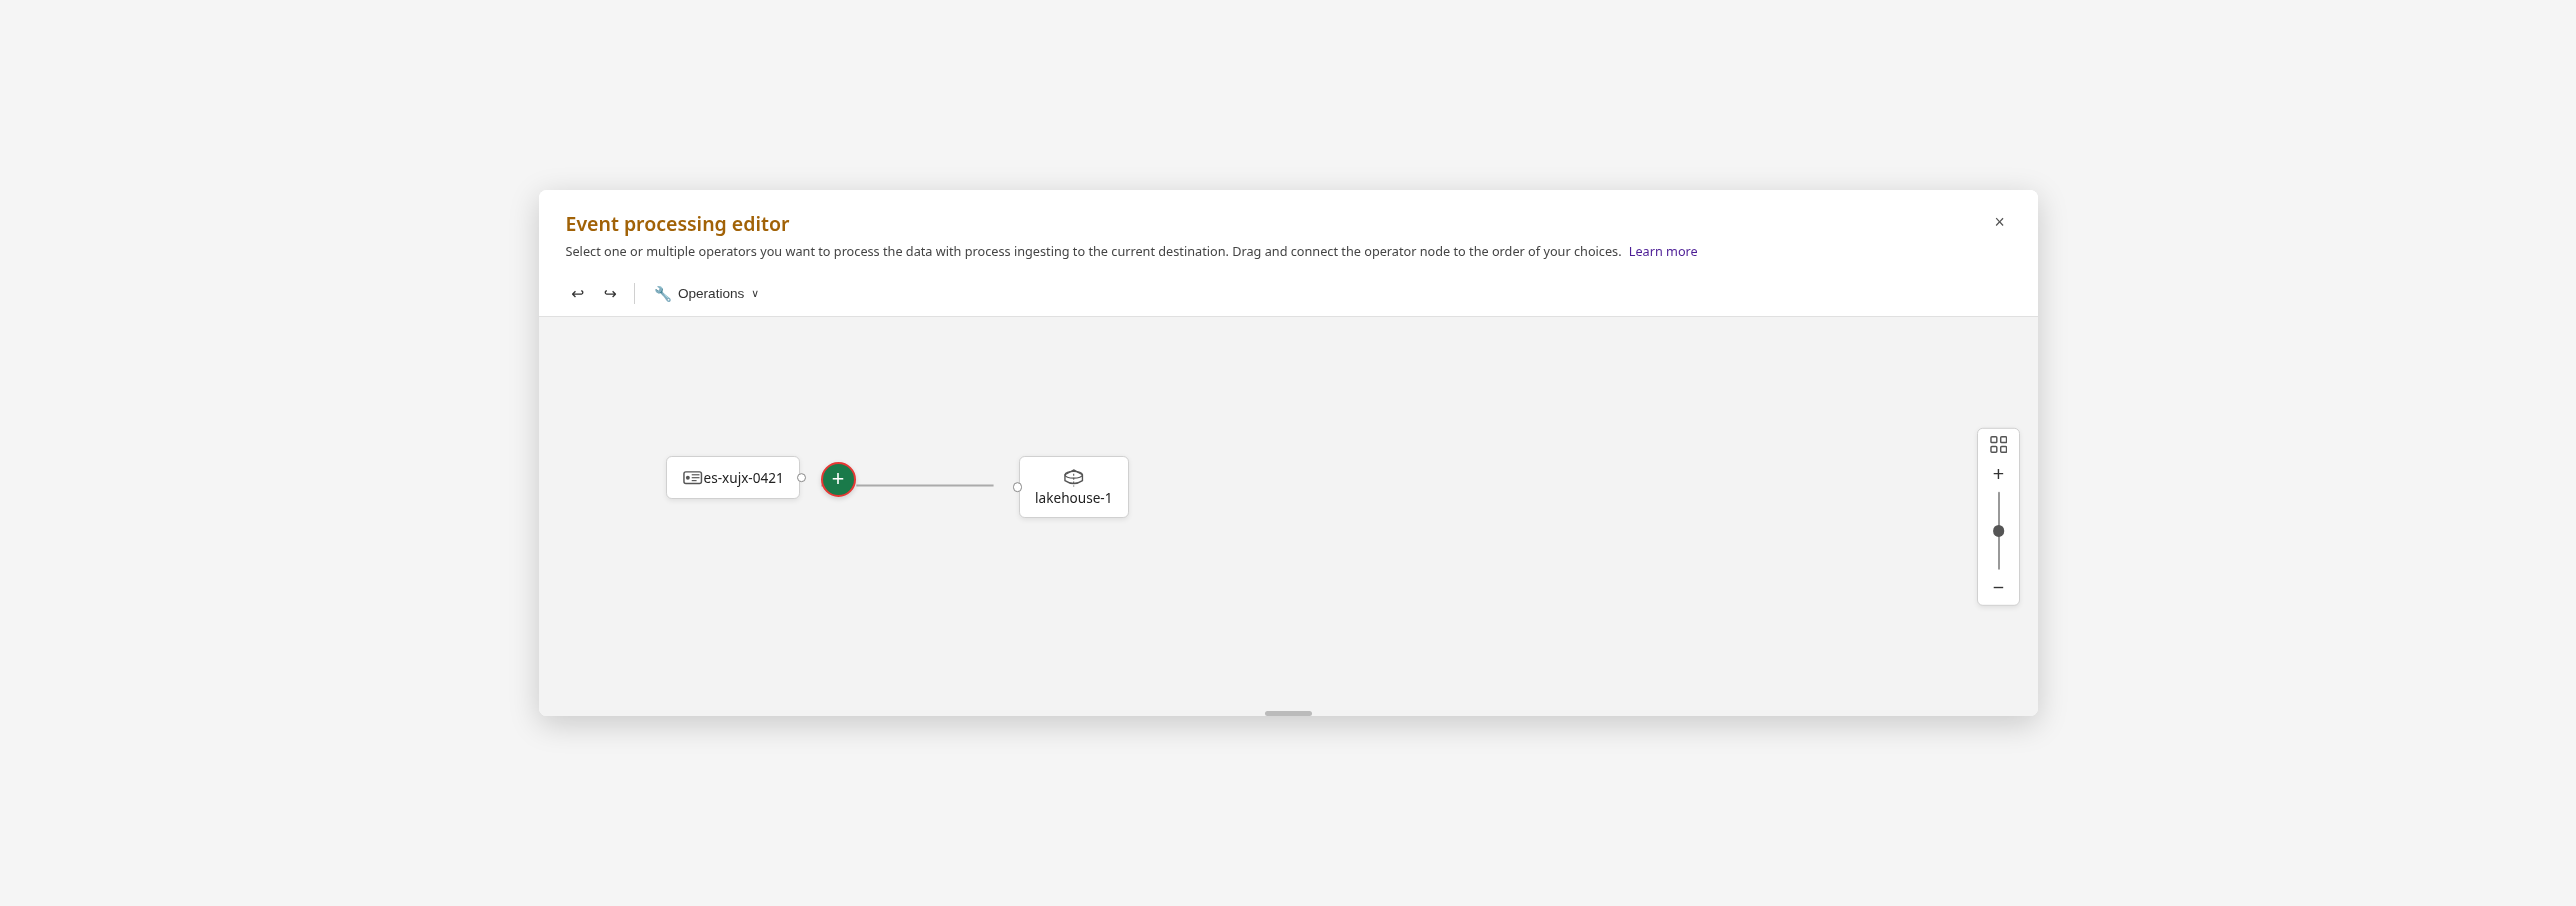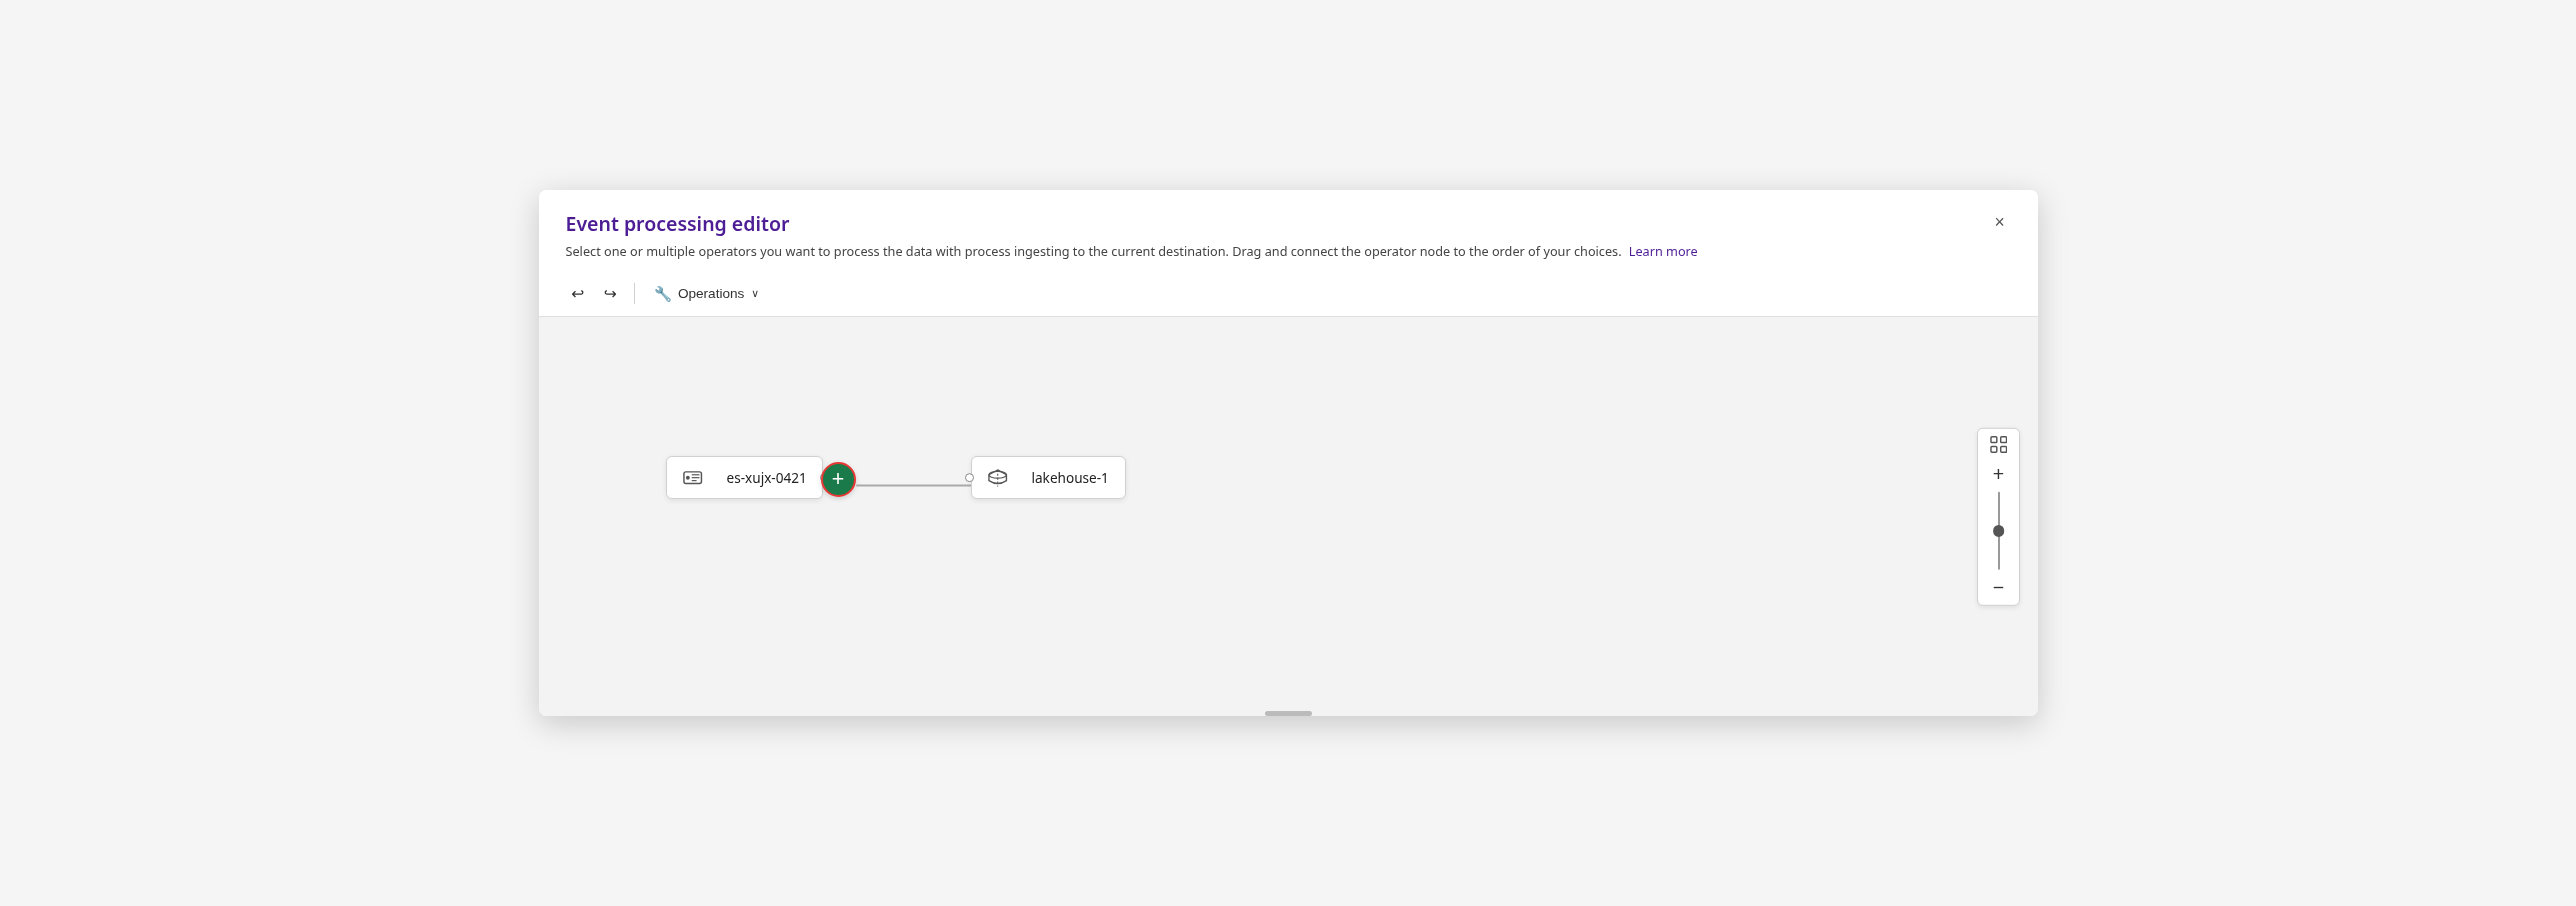--- a/index.html
+++ b/index.html
@@ -30,21 +30,21 @@
       background: #fff;
     }
     .dialog-title-row {
       display: flex;
       align-items: center;
       justify-content: space-between;
     }
     .dialog-title {
       font-size: 19.5px;
       font-weight: 600;
-      color: #4c1d95;
+      color: #a16207;
     }
     .close-btn {
       background: none;
       border: none;
       cursor: pointer;
       font-size: 17.5px;
       color: #555;
       padding: 3.9px 5.8px;
       border-radius: 3.9px;
       line-height: 1;
@@ -110,21 +110,21 @@
     }
     
     .node {
       position: absolute;
       background: #ffffff;
       border: 1.5px solid #d0d0d0;
       border-radius: 5.8px;
       padding: 9.7px 15.6px;
       display: flex;
       align-items: center;
-      gap: 23px;
+      gap: 0;
       font-size: 13.6px;
       color: #222;
       user-select: none;
       cursor: grab;
       box-shadow: 0 1.9px 5.8px rgba(0,0,0,0.08);
       white-space: nowrap;
     }
     .node-icon {
       font-size: 17.5px;
       color: #555;
@@ -318,21 +318,21 @@
       </span>
       <span>es-xujx-0421</span>
 
       <div class="node-connector source-right-connector"></div>
     </div>
 
     <div class="add-btn-wrapper">
       <button class="add-btn">+</button>
     </div>
 
-    <div class="node node-dest" style="position:absolute;left:432px;top:139px;">
+    <div class="node node-dest" style="position:absolute;left:480px;top:139px;flex-direction:column;">
 
       <div class="node-connector dest-left-connector"></div>
       <span class="node-icon">
 
         <svg width="21.4" height="21.4" viewBox="0 0 22 22" fill="none" xmlns="http://www.w3.org/2000/svg">
           <path d="M11 3 L20 8 L20 14 Q11 20 2 14 L2 8 Z" stroke="#555" stroke-width="1.4" fill="none"></path>
           <path d="M11 3 L11 20" stroke="#555" stroke-width="1.1" stroke-dasharray="2,2"></path>
           <ellipse cx="11" cy="8" rx="9" ry="3.5" stroke="#555" stroke-width="1.2" fill="none"></ellipse>
         </svg>
       </span>

